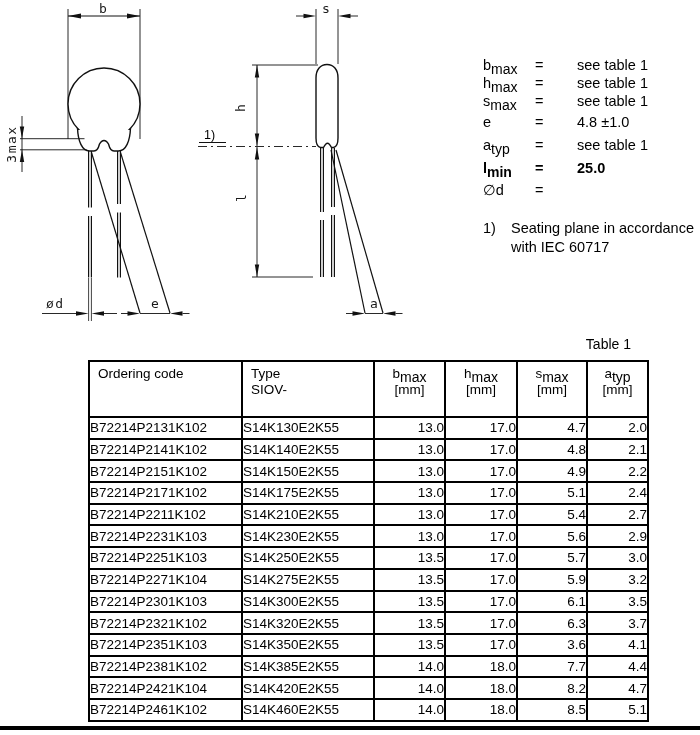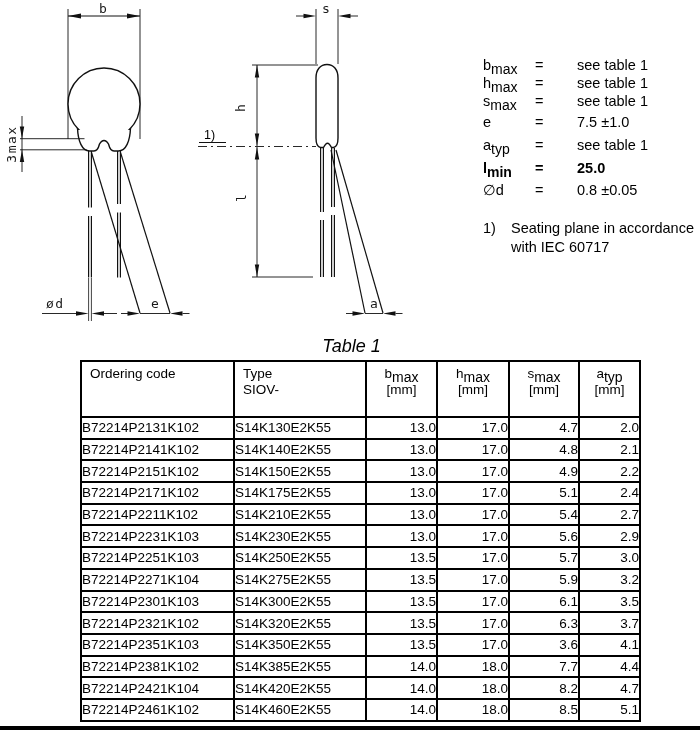--- a/index.html
+++ b/index.html
@@ -18,22 +18,22 @@
   .lg-row:nth-child(6){margin-top:5px;font-weight:bold;}
   .lg-row:nth-child(7){margin-top:4px;}
   .lg-sym{width:52px;}
   .lg-eq{width:42px;}
   .lg-val{flex:1;}
   .legend sub,.dim-table sub{font-size:14px;line-height:0;}
   
   .note{position:absolute;left:483px;top:219px;width:212px;font-size:14.5px;line-height:19px;display:flex;}
   .note-ref{width:28px;flex:none;}
   
-  .tbl-title{position:absolute;left:72px;top:336px;width:559px;text-align:center;font-size:18px;font-style:italic;}
-  .dim-table{position:absolute;left:80px;top:360px;border-collapse:collapse;table-layout:fixed;
+  .tbl-title{position:absolute;left:72px;top:336px;width:559px;text-align:right;font-size:14px;}
+  .dim-table{position:absolute;left:88px;top:360px;border-collapse:collapse;table-layout:fixed;
              width:559px;font-size:13.5px;}
   .dim-table th,.dim-table td{border:2px solid #000;padding:0;font-weight:normal;}
   .dim-table th{height:54px;vertical-align:top;text-align:left;}
   .dim-table td{height:21.7px;box-sizing:border-box;}
   .th-inner{padding:4px 0 0 8px;}
   .th-inner-c{padding:4px 0 0 0;text-align:center;}
   .th-line1{height:16px;line-height:16px;}
   .th-line2{height:16px;line-height:16px;margin-top:0;}
   .cell-left{text-align:left;padding-left:8px;}
   .cell-center{text-align:right;}
@@ -184,36 +184,35 @@
         <span class="lg-val">see table 1</span>
       </div>
       <div class="lg-row">
         <span class="lg-sym">s<sub>max</sub></span>
         <span class="lg-eq">=</span>
         <span class="lg-val">see table 1</span>
       </div>
       <div class="lg-row">
         <span class="lg-sym">e</span>
         <span class="lg-eq">=</span>
-        <span class="lg-val">7.5 ±1.0</span>
+        <span class="lg-val">4.8 ±1.0</span>
       </div>
       <div class="lg-row">
         <span class="lg-sym">a<sub>typ</sub></span>
         <span class="lg-eq">=</span>
         <span class="lg-val">see table 1</span>
       </div>
       <div class="lg-row">
         <span class="lg-sym">l<sub>min</sub></span>
         <span class="lg-eq">=</span>
         <span class="lg-val">25.0</span>
       </div>
       <div class="lg-row">
         <span class="lg-sym">∅d</span>
         <span class="lg-eq">=</span>
-        <span class="lg-val">0.8 ±0.05</span>
       </div>
     </div>
 
   <div class="note">
     <span class="note-ref">1)</span>
     <span class="note-text">Seating plane in accordance with IEC 60717</span>
   </div>
 
   <div class="tbl-title">Table 1</div>
 

